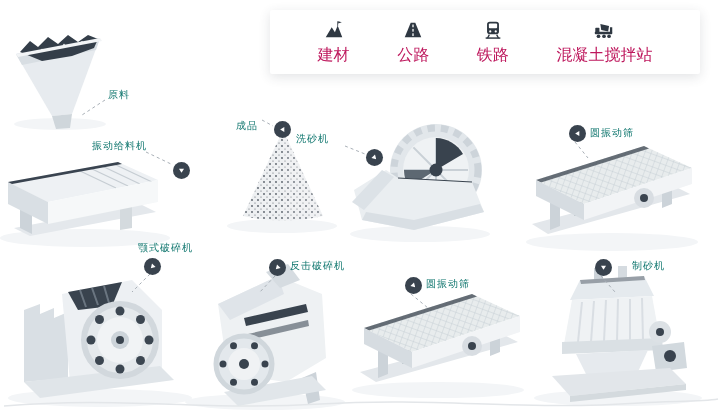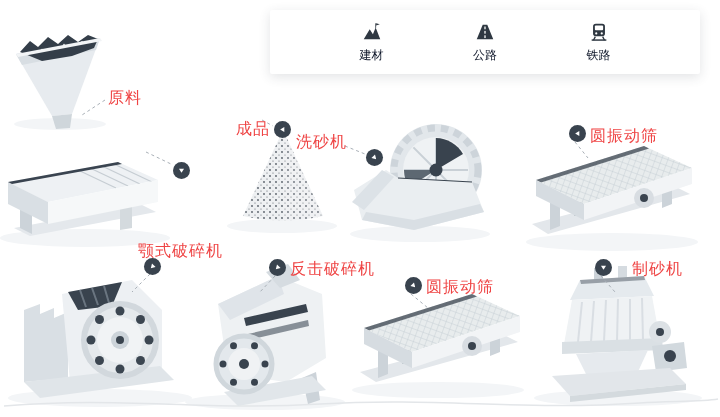--- a/index.html
+++ b/index.html
@@ -9,23 +9,23 @@
   .ground { position:absolute; left:0; top:0; pointer-events:none; }
   .machine { position:absolute; }
   .connectors { position:absolute; left:0; top:0; pointer-events:none; }
 
   .legend { position:absolute; left:270px; top:10px; width:430px; height:64px;
             background:#ffffff; border-radius:2px;
             box-shadow:0 3px 12px rgba(50,60,72,.14);
             display:flex; align-items:center; justify-content:space-evenly; }
   .legend-item { display:flex; flex-direction:column; align-items:center; gap:4px; }
   .legend-item svg { width:22px; height:22px; display:block; }
-  .legend-item .lg-label { font-size:12px; color:#0f172a; white-space:nowrap; }
-
-  .node-label { position:absolute; font-size:16px; color:#ef4444; white-space:nowrap; letter-spacing:1px; }
+  .legend-item .lg-label { font-size:16px; color:#be185d; white-space:nowrap; }
+
+  .node-label { position:absolute; font-size:10px; color:#0f766e; white-space:nowrap; letter-spacing:1px; }
 
   .badge { position:absolute; width:17px; height:17px; border-radius:50%;
            background:#39434e; display:flex; align-items:center; justify-content:center; }
   .badge svg { width:9px; height:9px; display:block; }
   .rot0   { transform:rotate(0deg); }
   .rot45  { transform:rotate(45deg); }
   .rotm45 { transform:rotate(-45deg); }
   .rot90  { transform:rotate(90deg); }
 
   
@@ -273,20 +273,21 @@
       <path d="M345,146 L365,154"></path>
       <path d="M575,142 L588,158"></path>
       <path d="M150,274 L132,292"></path>
       <path d="M275,276 L259,293"></path>
       <path d="M411,294 L428,308"></path>
       <path d="M601,276 L615,292"></path>
     </g>
   </svg>
 
   <div class="node-label lbl-raw"><span>原料</span></div>
+  <div class="node-label lbl-feeder"><span>振动给料机</span></div>
   <div class="node-label lbl-product"><span>成品</span></div>
   <div class="node-label lbl-washer"><span>洗砂机</span></div>
   <div class="node-label lbl-screen-top"><span>圆振动筛</span></div>
   <div class="node-label lbl-jaw"><span>颚式破碎机</span></div>
   <div class="node-label lbl-impact"><span>反击破碎机</span></div>
   <div class="node-label lbl-screen-bot"><span>圆振动筛</span></div>
   <div class="node-label lbl-maker"><span>制砂机</span></div>
 
   <div class="badge b-feeder rot0">
       <svg viewBox="0 0 10 10">
@@ -353,15 +354,27 @@
       <svg viewBox="0 0 24 24">
         <rect x="5.5" y="3" width="13" height="13.5" rx="3" fill="#2f3842"></rect>
         <rect x="7.5" y="5" width="9" height="5" rx="1" fill="#ffffff"></rect>
         <circle cx="9" cy="13.5" r="1.2" fill="#ffffff"></circle>
           <circle cx="15" cy="13.5" r="1.2" fill="#ffffff"></circle>
         <path d="M8,17 L6,21 M16,17 L18,21" stroke="#2f3842" stroke-width="1.5"></path>
         <rect x="4" y="20" width="16" height="1.6" fill="#2f3842"></rect>
       </svg>
       <span class="lg-label">铁路</span>
     </div>
+    <div class="legend-item">
+      <svg viewBox="0 0 24 24">
+        <path d="M8,5.5 L17.5,7.5 L16.5,13.5 L9,12 Z" fill="#2f3842"></path>
+        <rect x="2.5" y="9.5" width="4.5" height="5.5" rx="0.8" fill="#2f3842"></rect>
+        <rect x="18.5" y="9" width="2.5" height="5.5" fill="#2f3842"></rect>
+        <rect x="2" y="14" width="19" height="2.6" rx="0.8" fill="#2f3842"></rect>
+        <circle cx="6" cy="18.8" r="2" fill="#2f3842"></circle>
+          <circle cx="12" cy="18.8" r="2" fill="#2f3842"></circle>
+          <circle cx="17.5" cy="18.8" r="2" fill="#2f3842"></circle>
+      </svg>
+      <span class="lg-label">混凝土搅拌站</span>
+    </div>
   </div>
 
 </div>
 
 </body></html>

